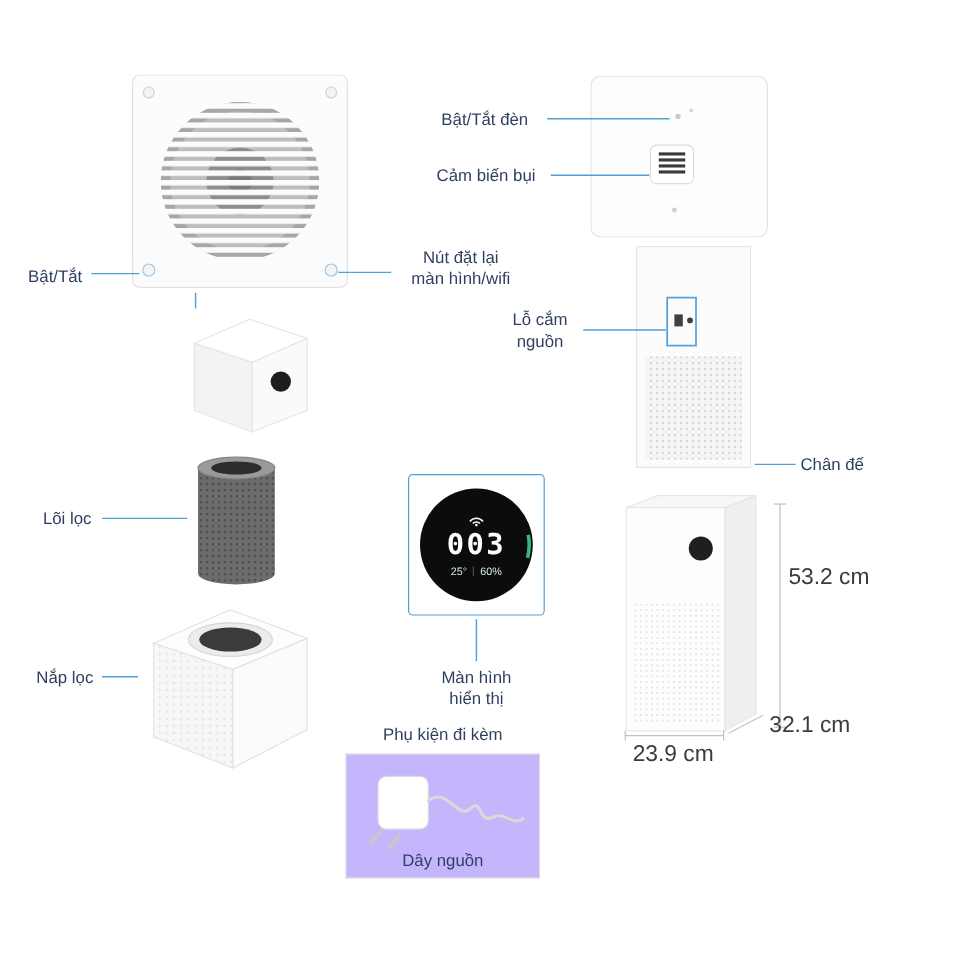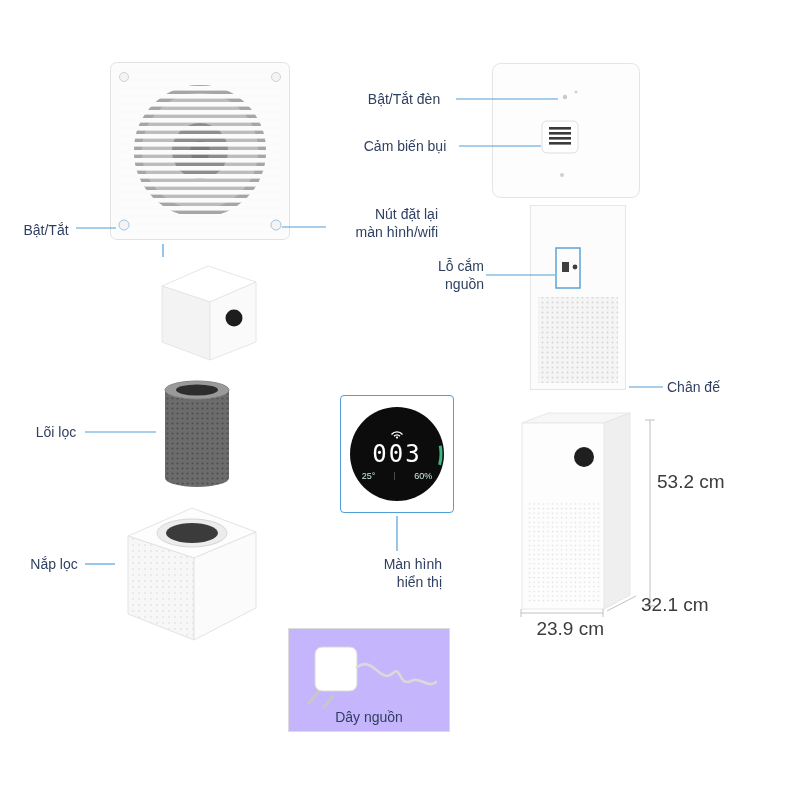--- a/index.html
+++ b/index.html
@@ -2,29 +2,29 @@
 <html><head>
 <meta charset="utf-8">
 <style>
   *{margin:0;padding:0;box-sizing:border-box}
   html,body{background:#ffffff}
   body{font-family:"Liberation Sans",sans-serif}
   .canvas{position:relative;width:800px;height:800px;background:#ffffff;overflow:hidden}
   .abs{position:absolute}
   .label{position:absolute;font-size:14px;line-height:1.28;color:#2f3f60;white-space:pre-line}
   .right{text-align:center}
-  .center{text-align:right}
+  .center{text-align:center}
   .dim{color:#3c3c3c;font-size:19px}
   .overlay{position:absolute;left:0;top:0;pointer-events:none}
   .display-device{position:absolute;left:340px;top:395px;width:114px;height:118px;border:1.5px solid #4f9fd8;background:#ffffff;border-radius:4px;display:flex;align-items:center;justify-content:center}
   .display-circle{width:94px;height:94px;border-radius:50%;background:#0c0c0c;display:flex;flex-direction:column;align-items:center;justify-content:center;position:relative}
   .display-circle .arc{position:absolute;left:0;top:0}
   .display-circle .wifi{margin-bottom:3px}
-  .display-value{font-family:"DejaVu Sans Mono",monospace;font-weight:normal;font-size:24px;color:#ffffff;letter-spacing:2px;line-height:1}
-  .display-sub{margin-top:5px;font-size:9px;color:#cfe9da;display:flex;gap:19px;align-items:center}
+  .display-value{font-family:"DejaVu Sans Mono",monospace;font-weight:bold;font-size:24px;color:#ffffff;letter-spacing:2px;line-height:1}
+  .display-sub{margin-top:5px;font-size:9px;color:#cfe9da;display:flex;gap:5px;align-items:center}
   .display-sub .sep{width:1px;height:8px;background:#4a4a4a;display:inline-block}
   .acc-box{position:absolute;left:288px;top:628px;width:162px;height:104px;border:1px solid #dcdcdc;background:#c4b5fd}
   .cord-label{position:absolute;left:0;bottom:6px;width:100%;font-size:14px;color:#2f3f60;text-align:center}
 </style>
 </head>
 <body>
 
 <div class="canvas">
 
   <svg class="abs" style="left:110px;top:62px" width="180" height="178">
@@ -170,20 +170,21 @@
 màn hình/wifi</div>
   <div class="label right" style="left:356px;top:91px;width:96px">Bật/Tắt đèn</div>
   <div class="label right" style="left:356px;top:138px;width:98px">Cảm biến bụi</div>
   <div class="label center" style="left:416px;top:258px;width:68px">Lỗ cắm
 nguồn</div>
   <div class="label" style="left:667px;top:379px;width:62px">Chân đế</div>
   <div class="label right" style="left:30px;top:424px;width:52px">Lõi lọc</div>
   <div class="label right" style="left:26px;top:556px;width:56px">Nắp lọc</div>
   <div class="label center" style="left:352px;top:556px;width:90px">Màn hình
 hiển thị</div>
+  <div class="label center" style="left:288px;top:604px;width:162px">Phụ kiện đi kèm</div>
 
   <div class="label dim" style="left:657px;top:470px">53.2 cm</div>
   <div class="label dim" style="left:641px;top:593px">32.1 cm</div>
   <div class="label dim center" style="left:518px;top:617px;width:86px">23.9 cm</div>
 
   <div class="acc-box">
     <svg width="160" height="78" style="position:absolute;left:0;top:10px">
       <path d="M30 52 L20 64" stroke="#c7c7c7" stroke-width="3" stroke-linecap="round"></path>
       <path d="M44 57 L35 68" stroke="#c7c7c7" stroke-width="3" stroke-linecap="round"></path>
       <rect x="26" y="8" width="42" height="44" rx="7" fill="#ffffff" stroke="#d9d9d9"></rect>

